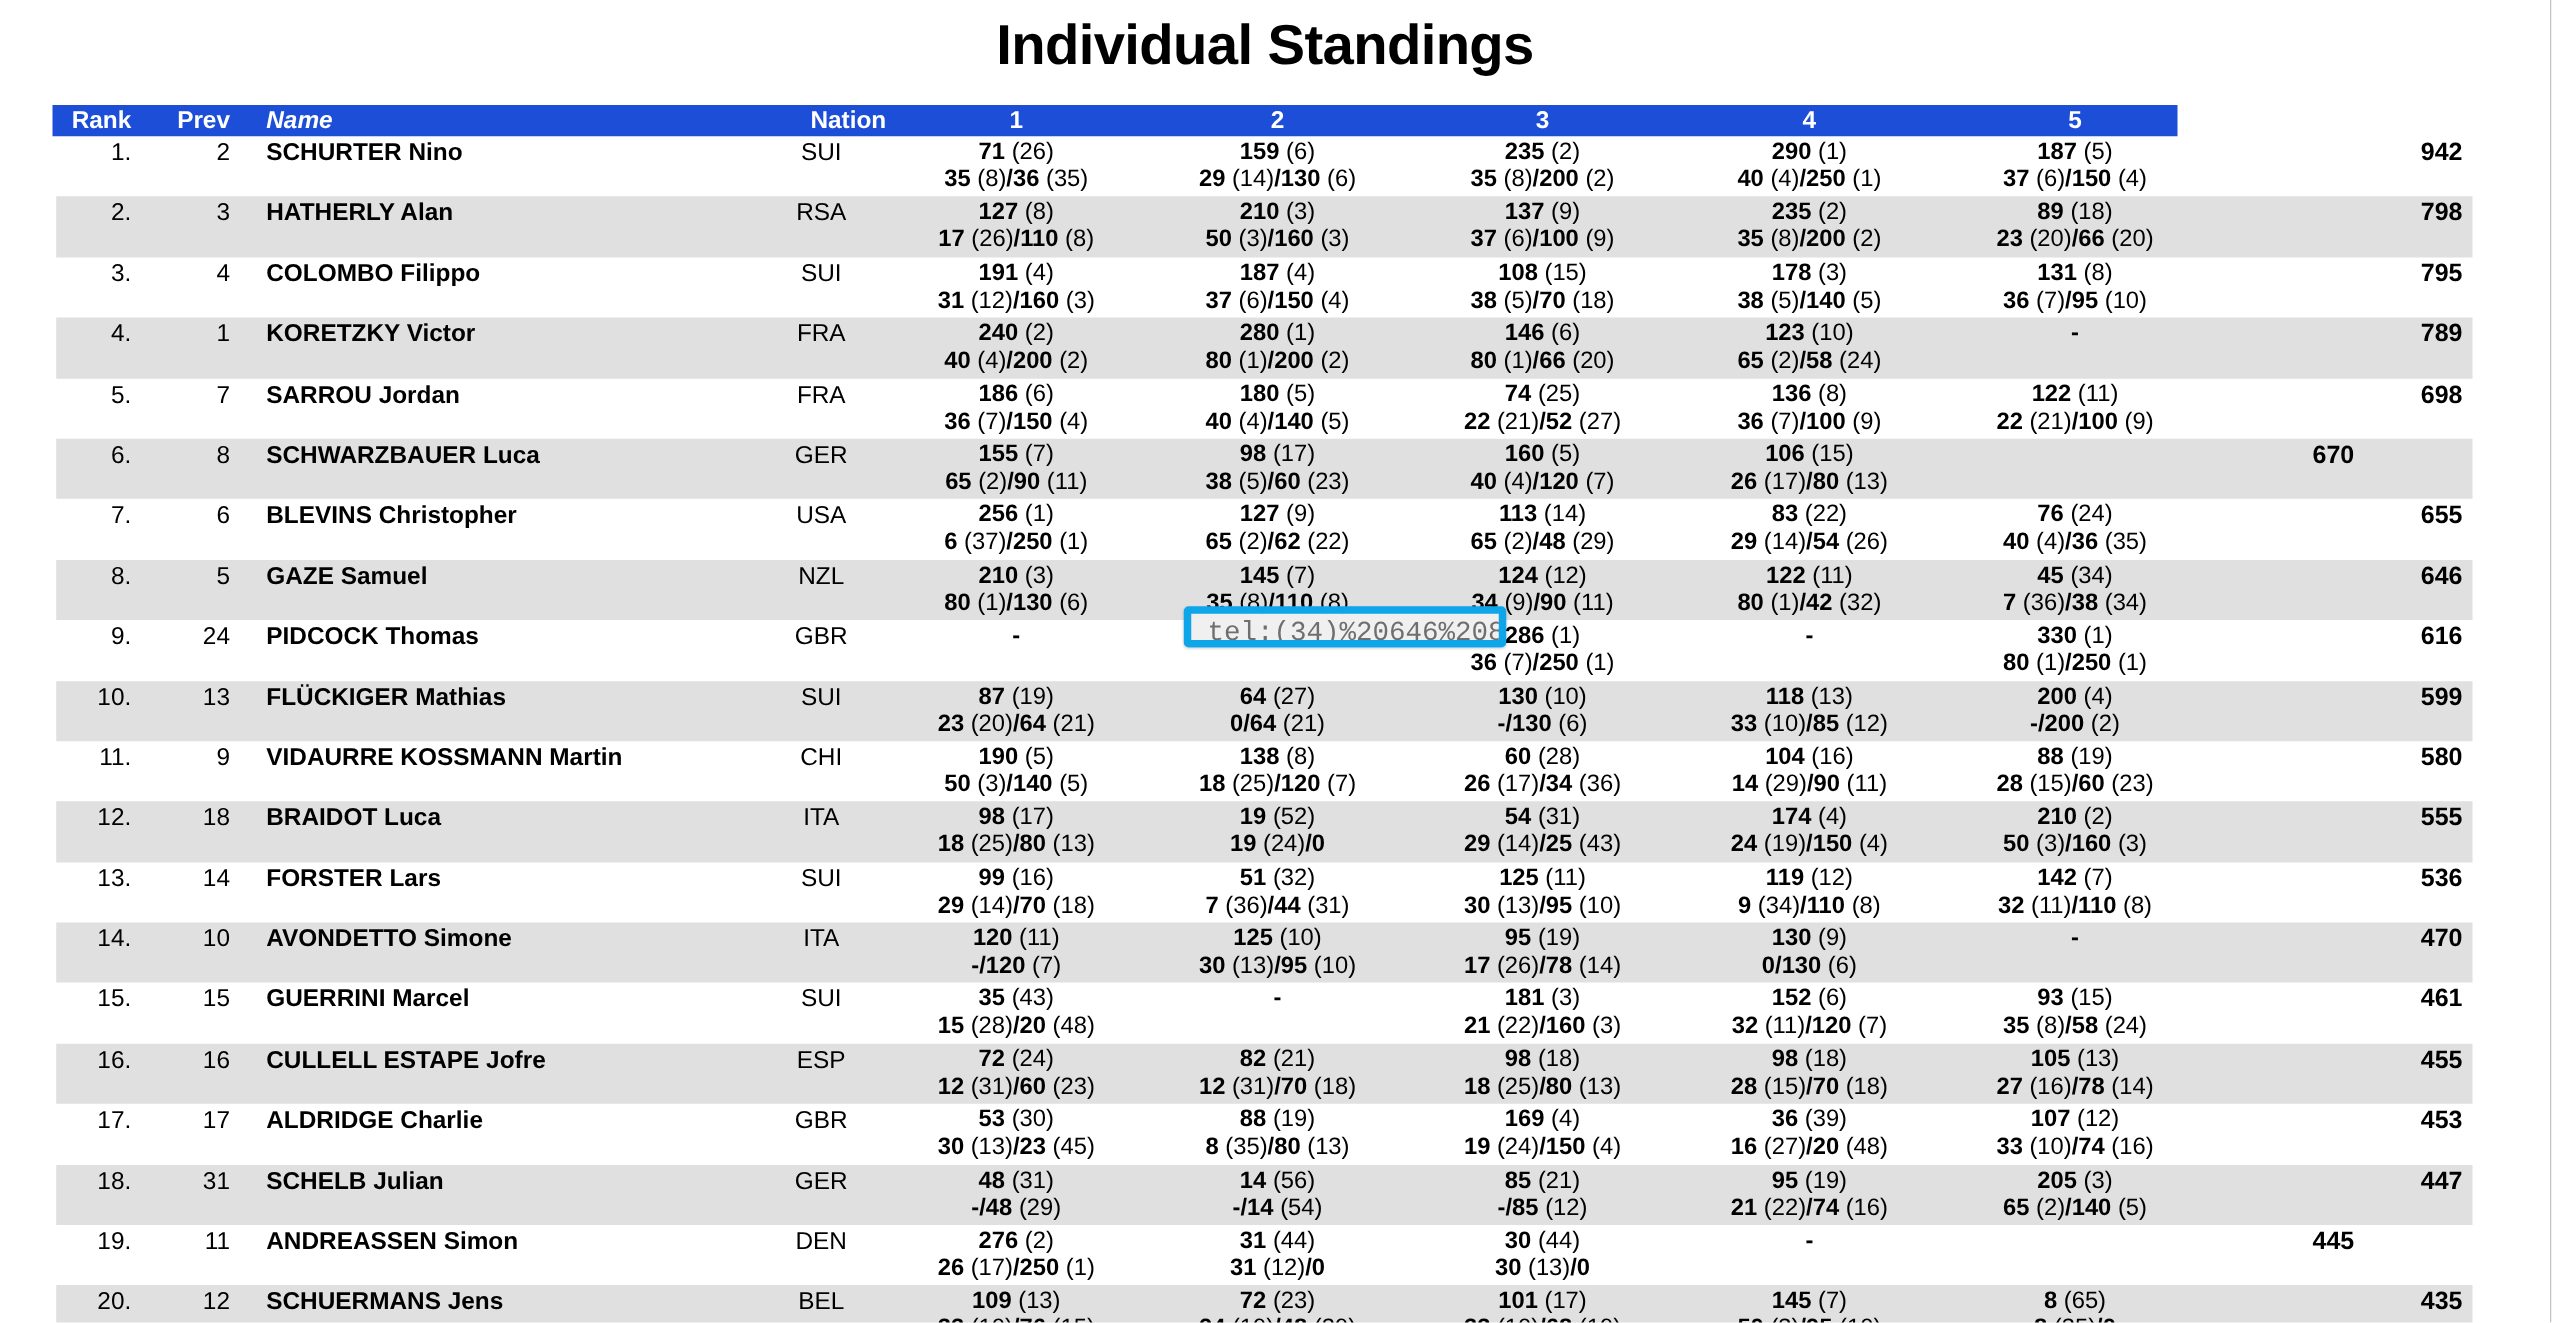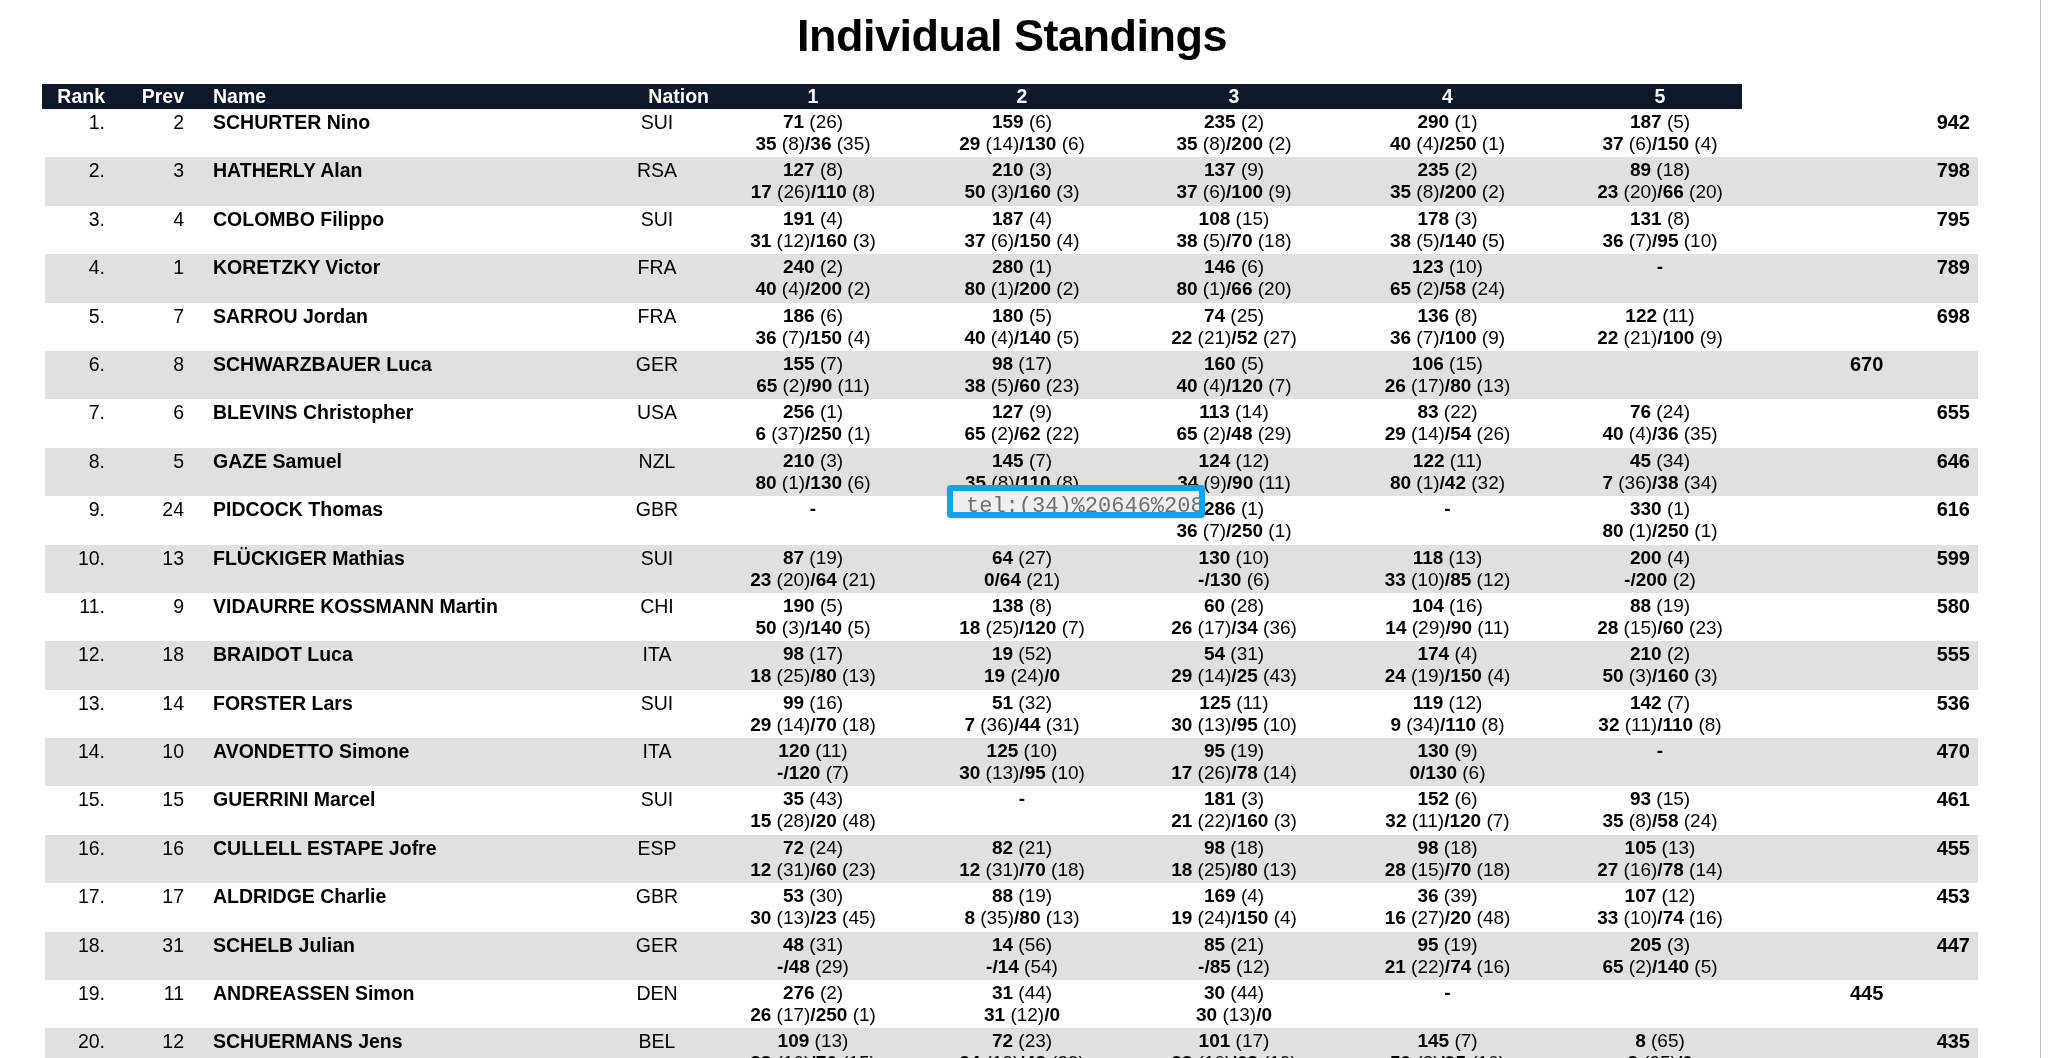--- a/index.html
+++ b/index.html
@@ -8,35 +8,35 @@
     position:relative; overflow:hidden; background:#ffffff;
     font-family:"Liberation Sans", sans-serif; color:#000;
   }
   .page-title {
     position:absolute; top:10px; left:0; width:2048px;
     text-align:center; font-size:45px; font-weight:bold;
     letter-spacing:-0.5px; transform:translateX(-12px);
   }
   .header-bar {
     position:absolute; left:42px; top:84px; width:1700px; height:25px;
-    background:#0f172a;
+    background:#1d4ed8;
   }
   .grid {
     display:grid;
     grid-template-columns:68px 77px 370px 149px 208px 210px 214px 213px 212px 22px 31px 31px 31px 97px;
     width:1933px;
   }
   .header-grid {
     margin-left:3px; height:25px; color:#ffffff;
     font-weight:bold; font-size:19.5px; line-height:25px;
   }
   .header-grid .hc { white-space:nowrap; overflow:hidden; }
   .hc.rank  { text-align:right; padding-right:8px; }
   .hc.prev  { text-align:right; padding-right:6px; }
-  .hc.name  { text-align:left;  padding-left:23px; }
+  .hc.name  { text-align:left;  padding-left:23px;font-style:italic; }
   .hc.nation{ text-align:right; padding-left:45px; }
   .hc.round, .hc.x { text-align:center; }
   .hc.total { text-align:right; padding-right:18px;text-decoration:underline; }
 
   #rows { position:absolute; left:45px; top:109px; width:1933px; }
   .row { height:48.4px; font-size:19px; line-height:22px; padding-top:2px; }
   .row.alt { background:#e0e0e0; }
   .c { white-space:nowrap; overflow:visible; }
   .c.rank   { text-align:right; padding-right:8px; font-size:19.5px; }
   .c.prev   { text-align:right; padding-right:6px; font-size:19.5px; }

